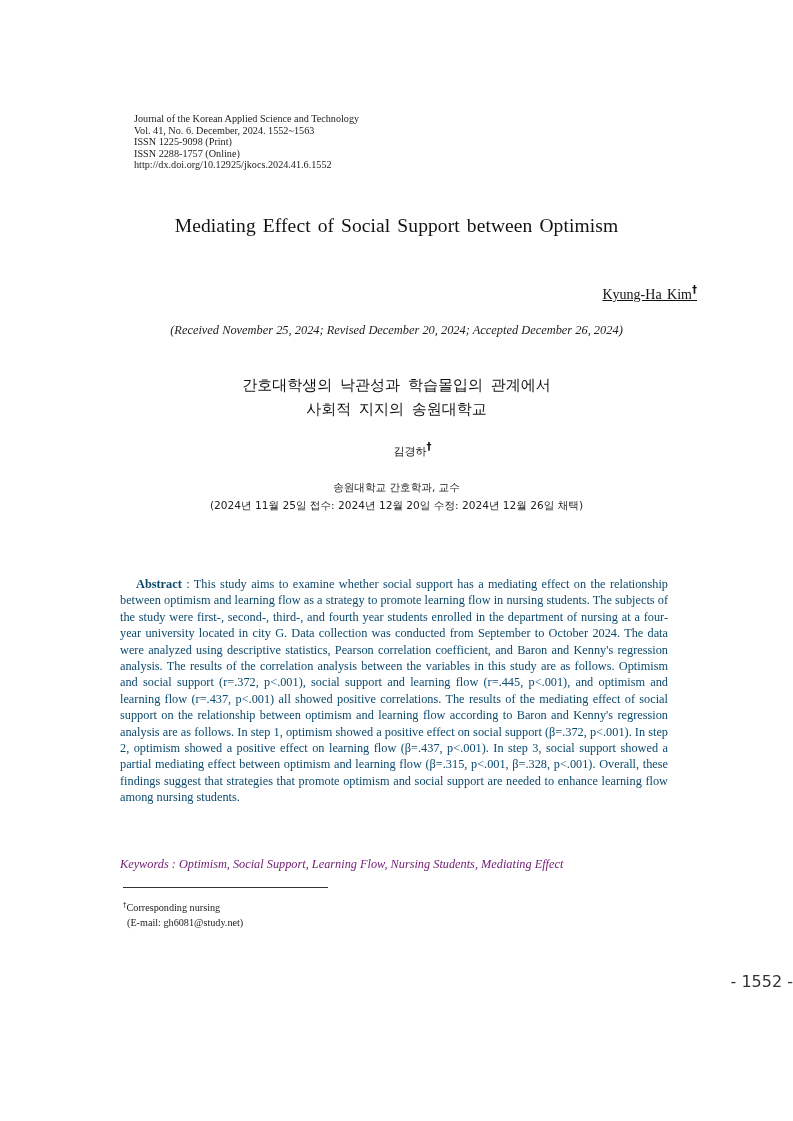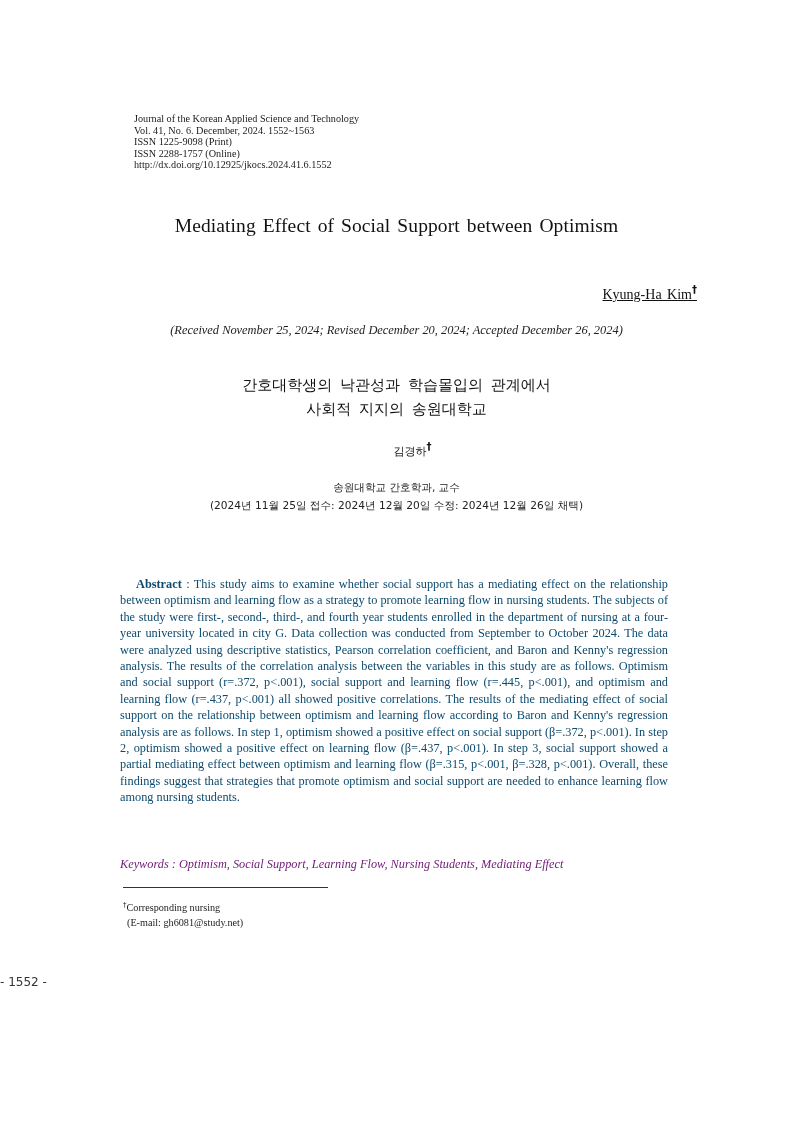--- a/index.html
+++ b/index.html
@@ -148,23 +148,23 @@
       font-family: "DejaVu Sans", sans-serif;
       font-size: 7px;
       vertical-align: super;
       line-height: 0;
     }
     .page-number {
       position: absolute;
       left: 0;
       width: 793px;
       top: 974px;
-      text-align: left;
-      font-family: "DejaVu Sans", sans-serif;
-      font-size: 12px;
+      text-align: right;
+      font-family: "DejaVu Sans", sans-serif;
+      font-size: 16px;
       line-height: 16px;
       color: #333;
     }
   </style>
 </head>
 <body>
 
 <div class="journal-info">
   <div>Journal of the Korean Applied Science and Technology</div>
   <div>Vol. 41, No. 6. December, 2024. 1552~1563</div>

